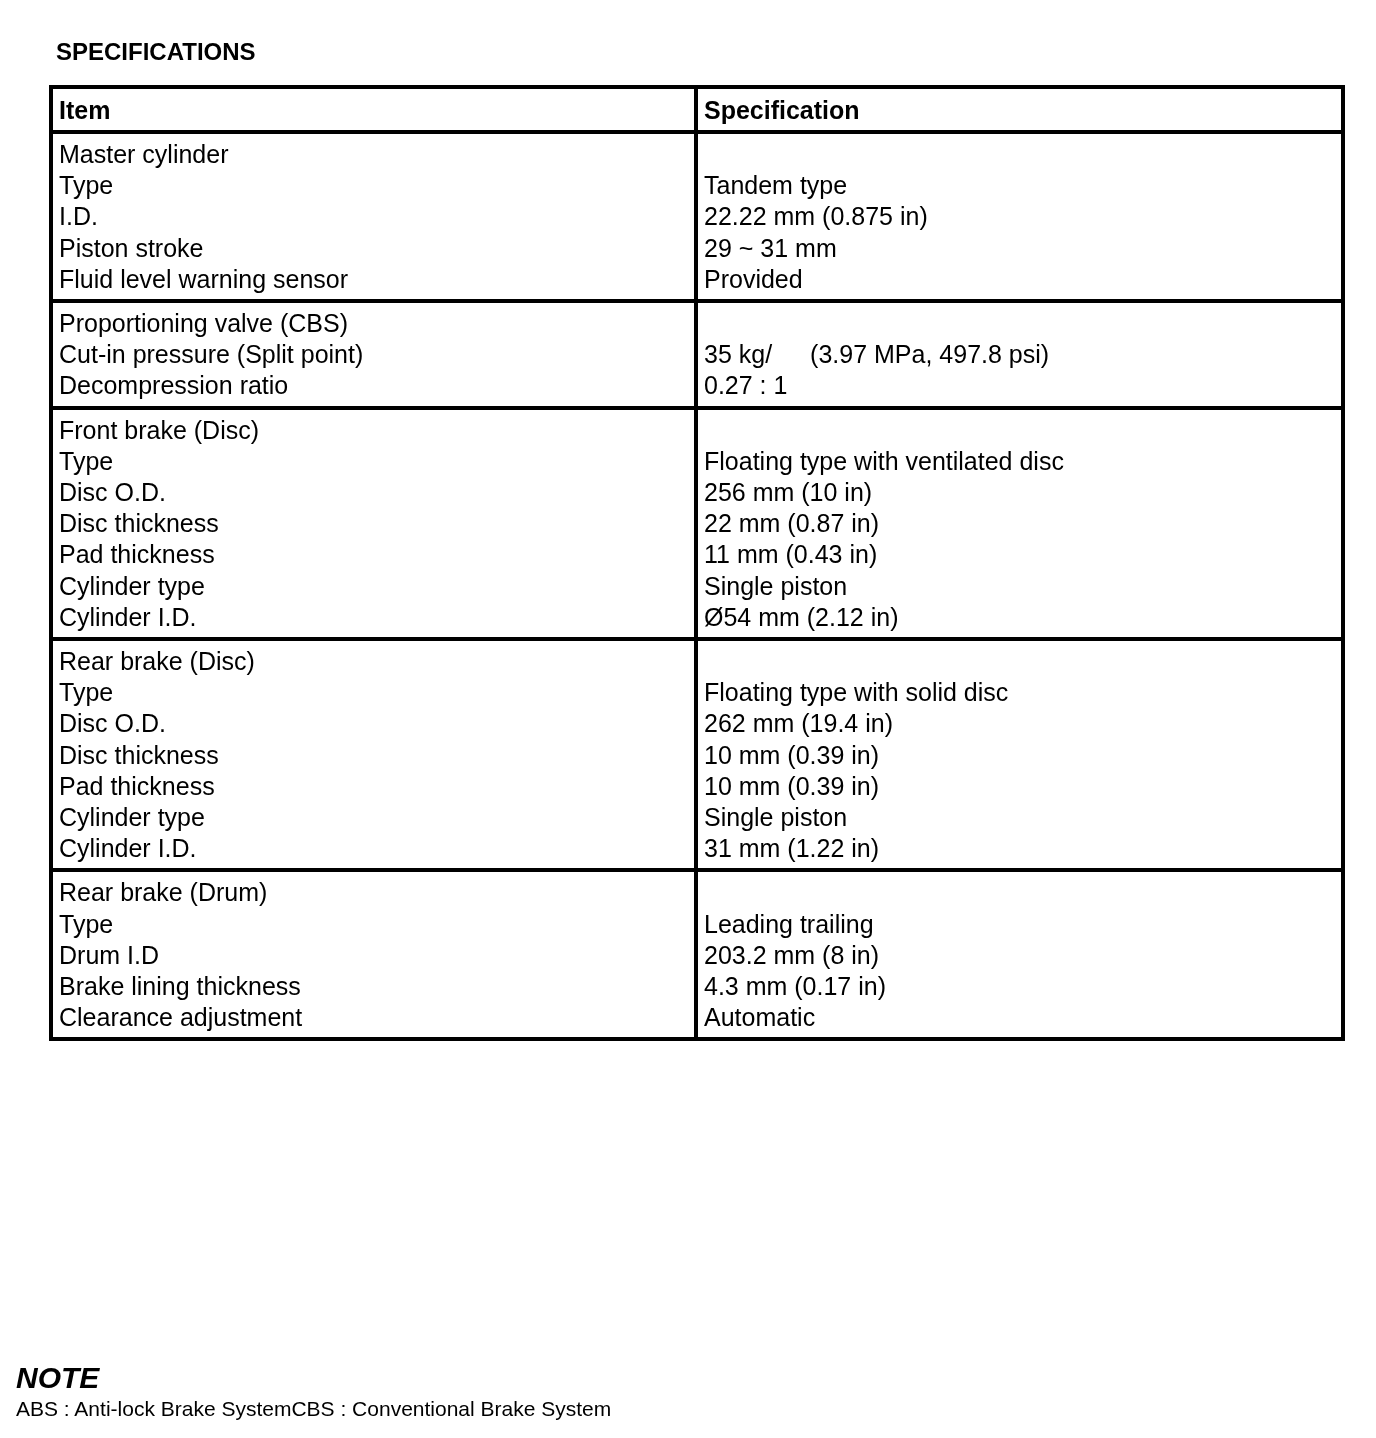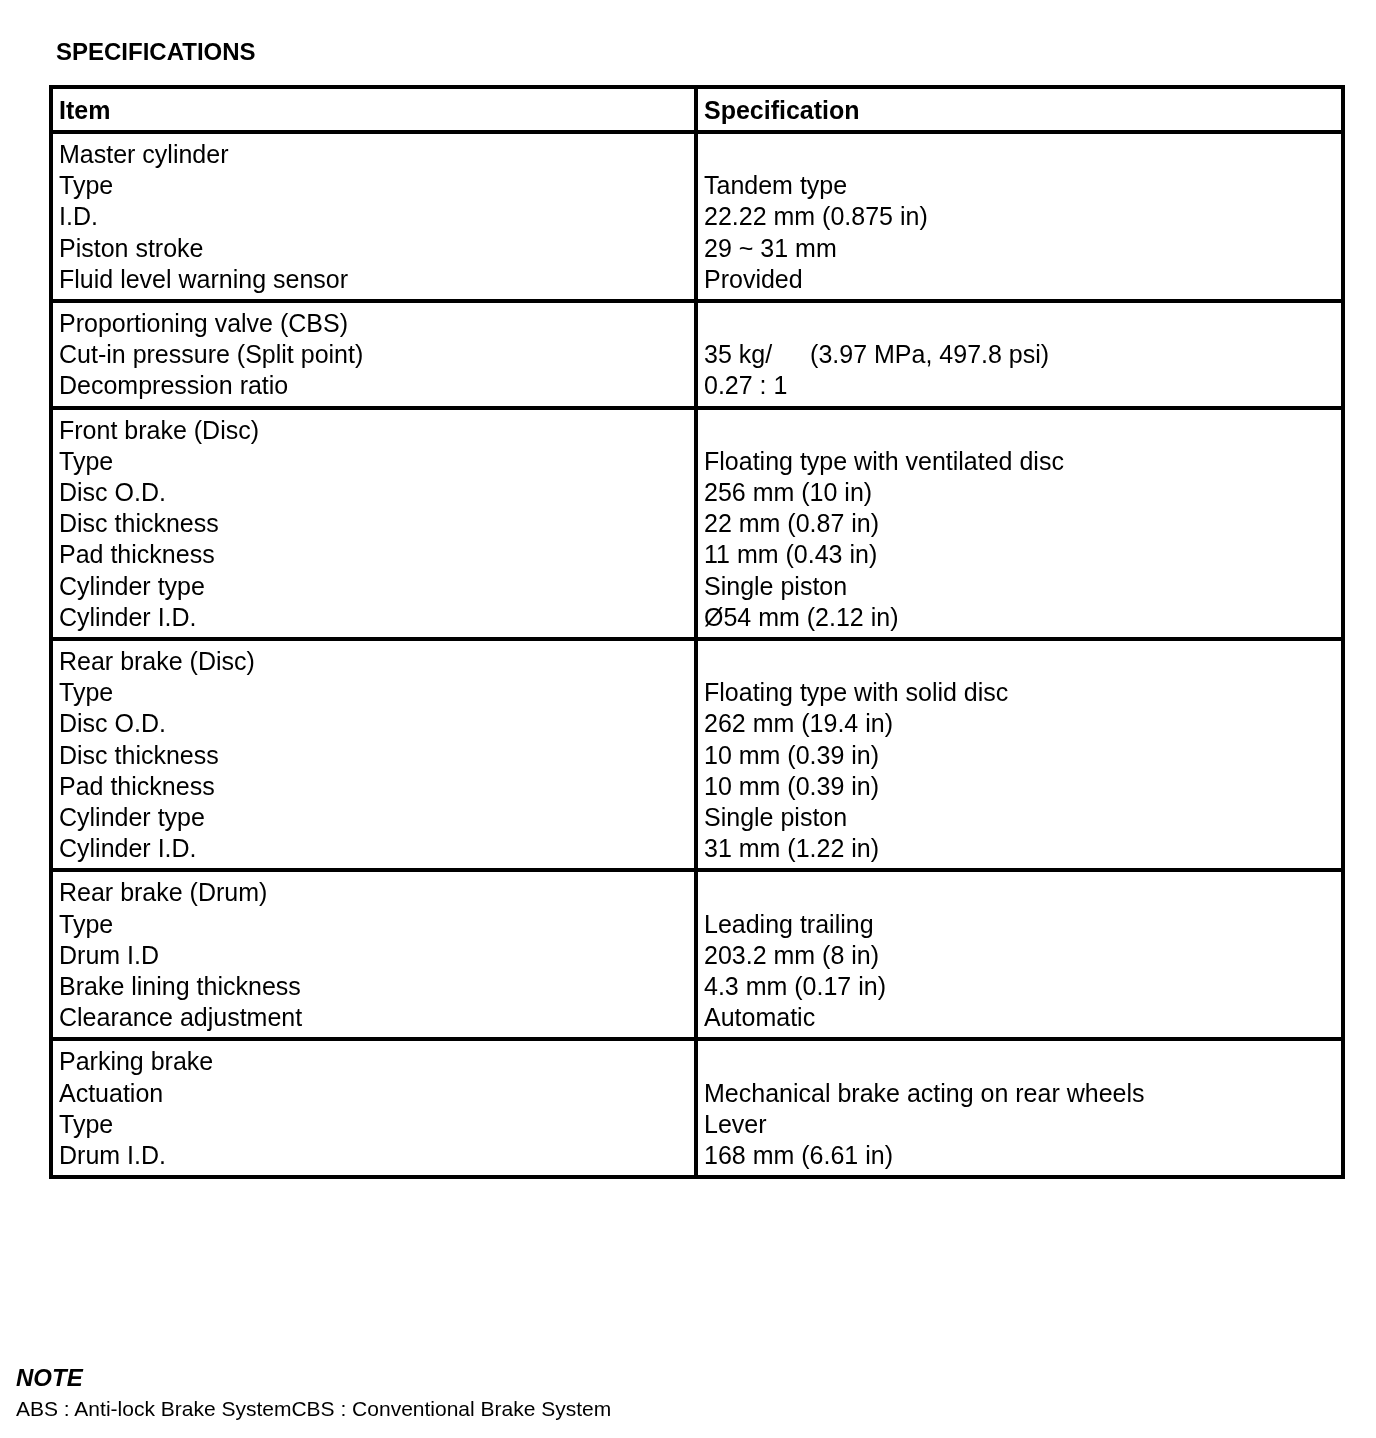--- a/index.html
+++ b/index.html
@@ -59,21 +59,21 @@
     .gap {
       display: inline-block;
       width: 38px;
     }
     .note {
       position: absolute;
       left: 16px;
       top: 1362px;
     }
     .note-title {
-      font-size: 24px;
+      font-size: 30px;
       font-weight: bold;
       font-style: italic;
       line-height: 32px;
       display: block;
     }
     .note-text {
       font-size: 21px;
       line-height: 30px;
       display: block;
       white-space: nowrap;
@@ -180,33 +180,19 @@
       </td>
       <td>
         <span class="line"></span>
         <span class="line">Leading trailing</span>
         <span class="line">203.2 mm (8 in)</span>
         <span class="line">4.3 mm (0.17 in)</span>
         <span class="line">Automatic</span>
       </td>
     </tr>
 
-    <tr>
-      <td>
-        <span class="line">Parking brake</span>
-        <span class="line">Actuation</span>
-        <span class="line">Type</span>
-        <span class="line">Drum I.D.</span>
-      </td>
-      <td>
-        <span class="line"></span>
-        <span class="line">Mechanical brake acting on rear wheels</span>
-        <span class="line">Lever</span>
-        <span class="line">168 mm (6.61 in)</span>
-      </td>
-    </tr>
   </tbody>
 </table>
 
 <div class="note">
   <span class="note-title">NOTE</span>
   <span class="note-text">ABS : Anti-lock Brake SystemCBS : Conventional Brake System</span>
 </div>
 
 </body></html>

